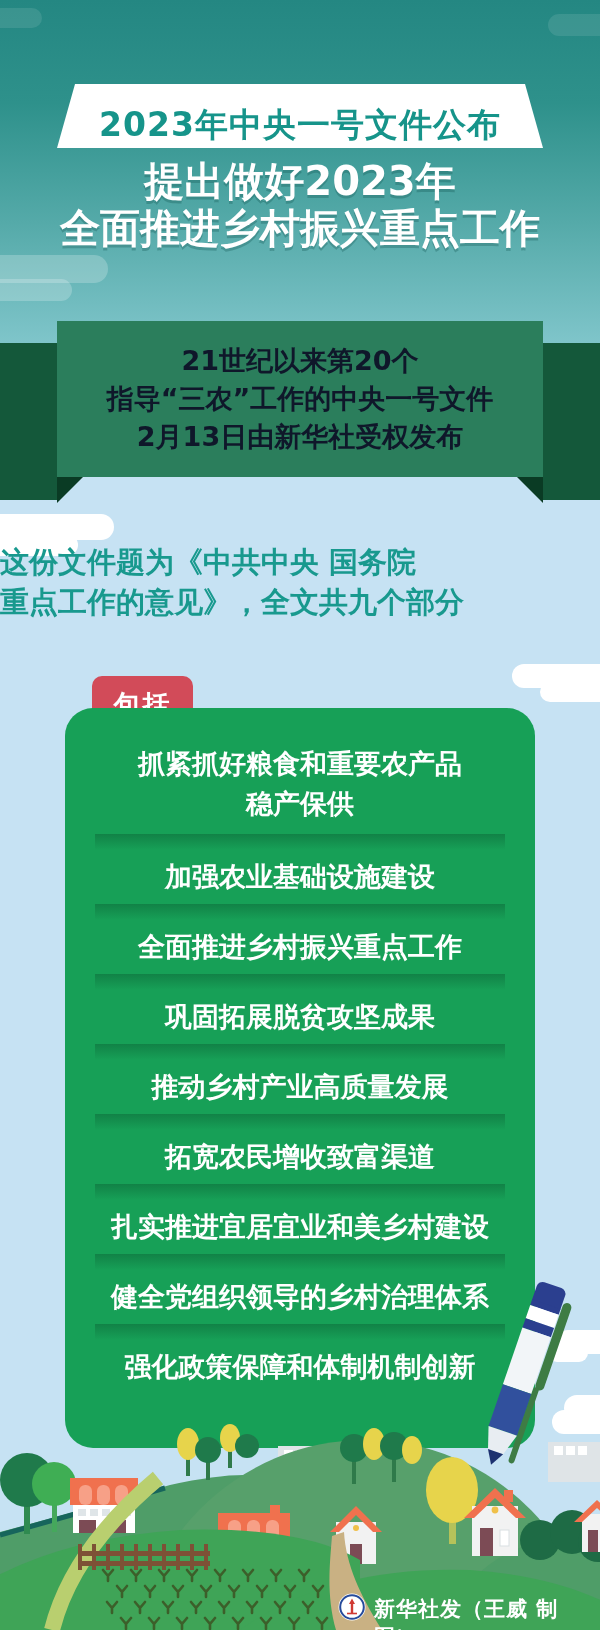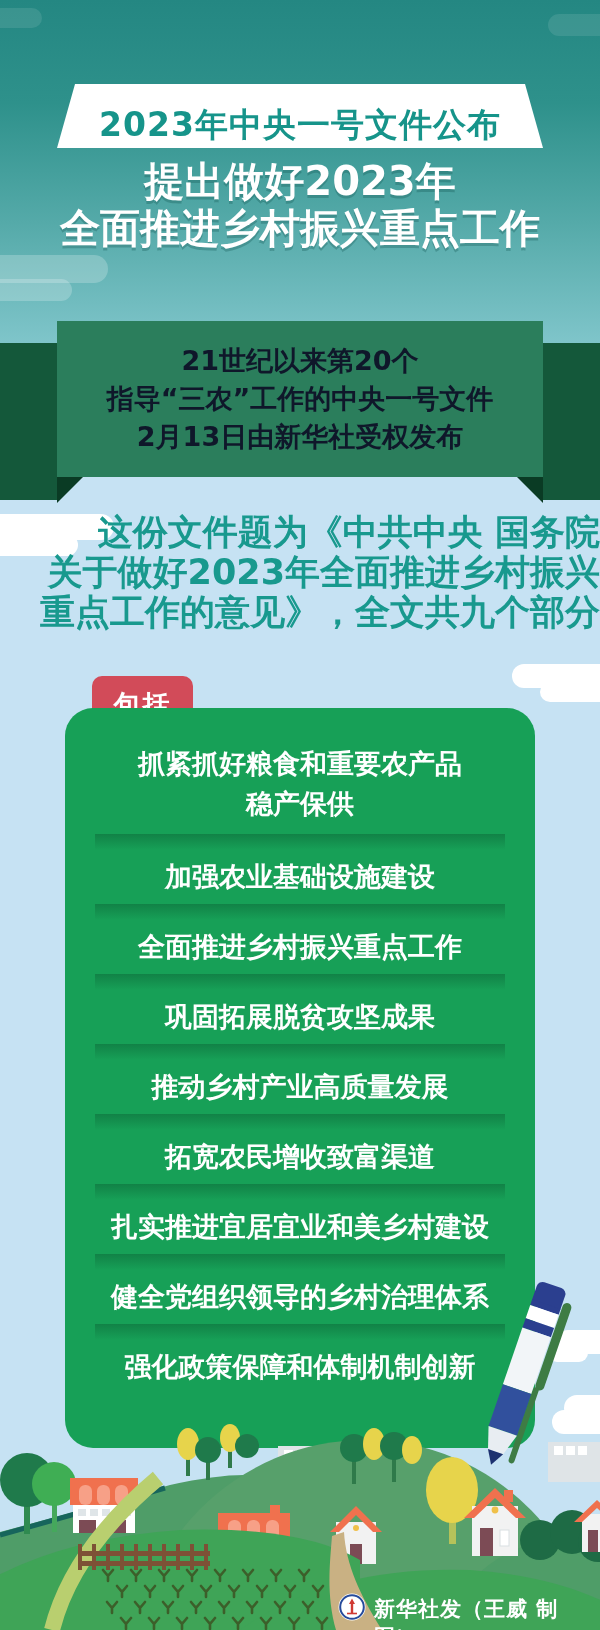--- a/index.html
+++ b/index.html
@@ -40,22 +40,22 @@
   .band{position:absolute;top:343px;width:57px;height:157px;background:#14583a;}
   .band.left{left:0;} .band.right{right:0;}
   .fold{position:absolute;width:0;height:0;}
   .fold.left{left:57px;top:477px;border-top:26px solid #0a3b24;border-right:26px solid transparent;}
   .fold.right{right:57px;top:477px;border-top:26px solid #0a3b24;border-left:26px solid transparent;}
   .ribbon-box{position:absolute;left:57px;top:321px;width:486px;height:156px;background:#2b7e5c;
     display:flex;flex-direction:column;align-items:center;justify-content:center;}
   .ribbon-box .ln{color:#0f172a;font-size:27px;font-weight:bold;line-height:38px;text-align:center;}
 
   
-  .intro{position:absolute;left:0;top:512px;width:600px;text-align:right;color:#18998e;
-    font-size:35px;font-weight:bold;line-height:40px;}
+  .intro{position:absolute;left:0;top:542px;width:600px;text-align:left;color:#18998e;
+    font-size:29px;font-weight:bold;line-height:40px;}
 
   
   .tag{position:absolute;left:92px;top:676px;width:101px;height:70px;background:#d24b59;
     border-radius:10px 10px 0 0;
     clip-path:polygon(0 0,100% 0,100% 100%,50% 80%,0 100%);
     display:flex;align-items:flex-start;justify-content:center;}
   .tag .t{color:#ffffff;font-size:27px;font-weight:bold;margin-top:11px;letter-spacing:2px;}
 
   
   .green-box{position:absolute;left:65px;top:708px;width:470px;height:740px;background:#17a057;
@@ -113,21 +113,20 @@
   <div class="cloud cl1b"></div>
   <div class="cloud cl2a"></div>
   <div class="cloud cl2b"></div>
   <div class="cloud cl3a"></div>
   <div class="cloud cl3b"></div>
   <div class="cloud cl4a"></div>
   <div class="cloud cl4b"></div>
 
   <div class="intro">
     <div>这份文件题为《中共中央 国务院</div>
-    <div>关于做好2023年全面推进乡村振兴</div>
     <div>重点工作的意见》，全文共九个部分</div>
   </div>
 
   <div class="tag">
     <div class="t">包括</div>
   </div>
 
   <div class="green-box">
     <div class="gb-item first">
         <div class="w">抓紧抓好粮食和重要农产品稳产保供</div>

